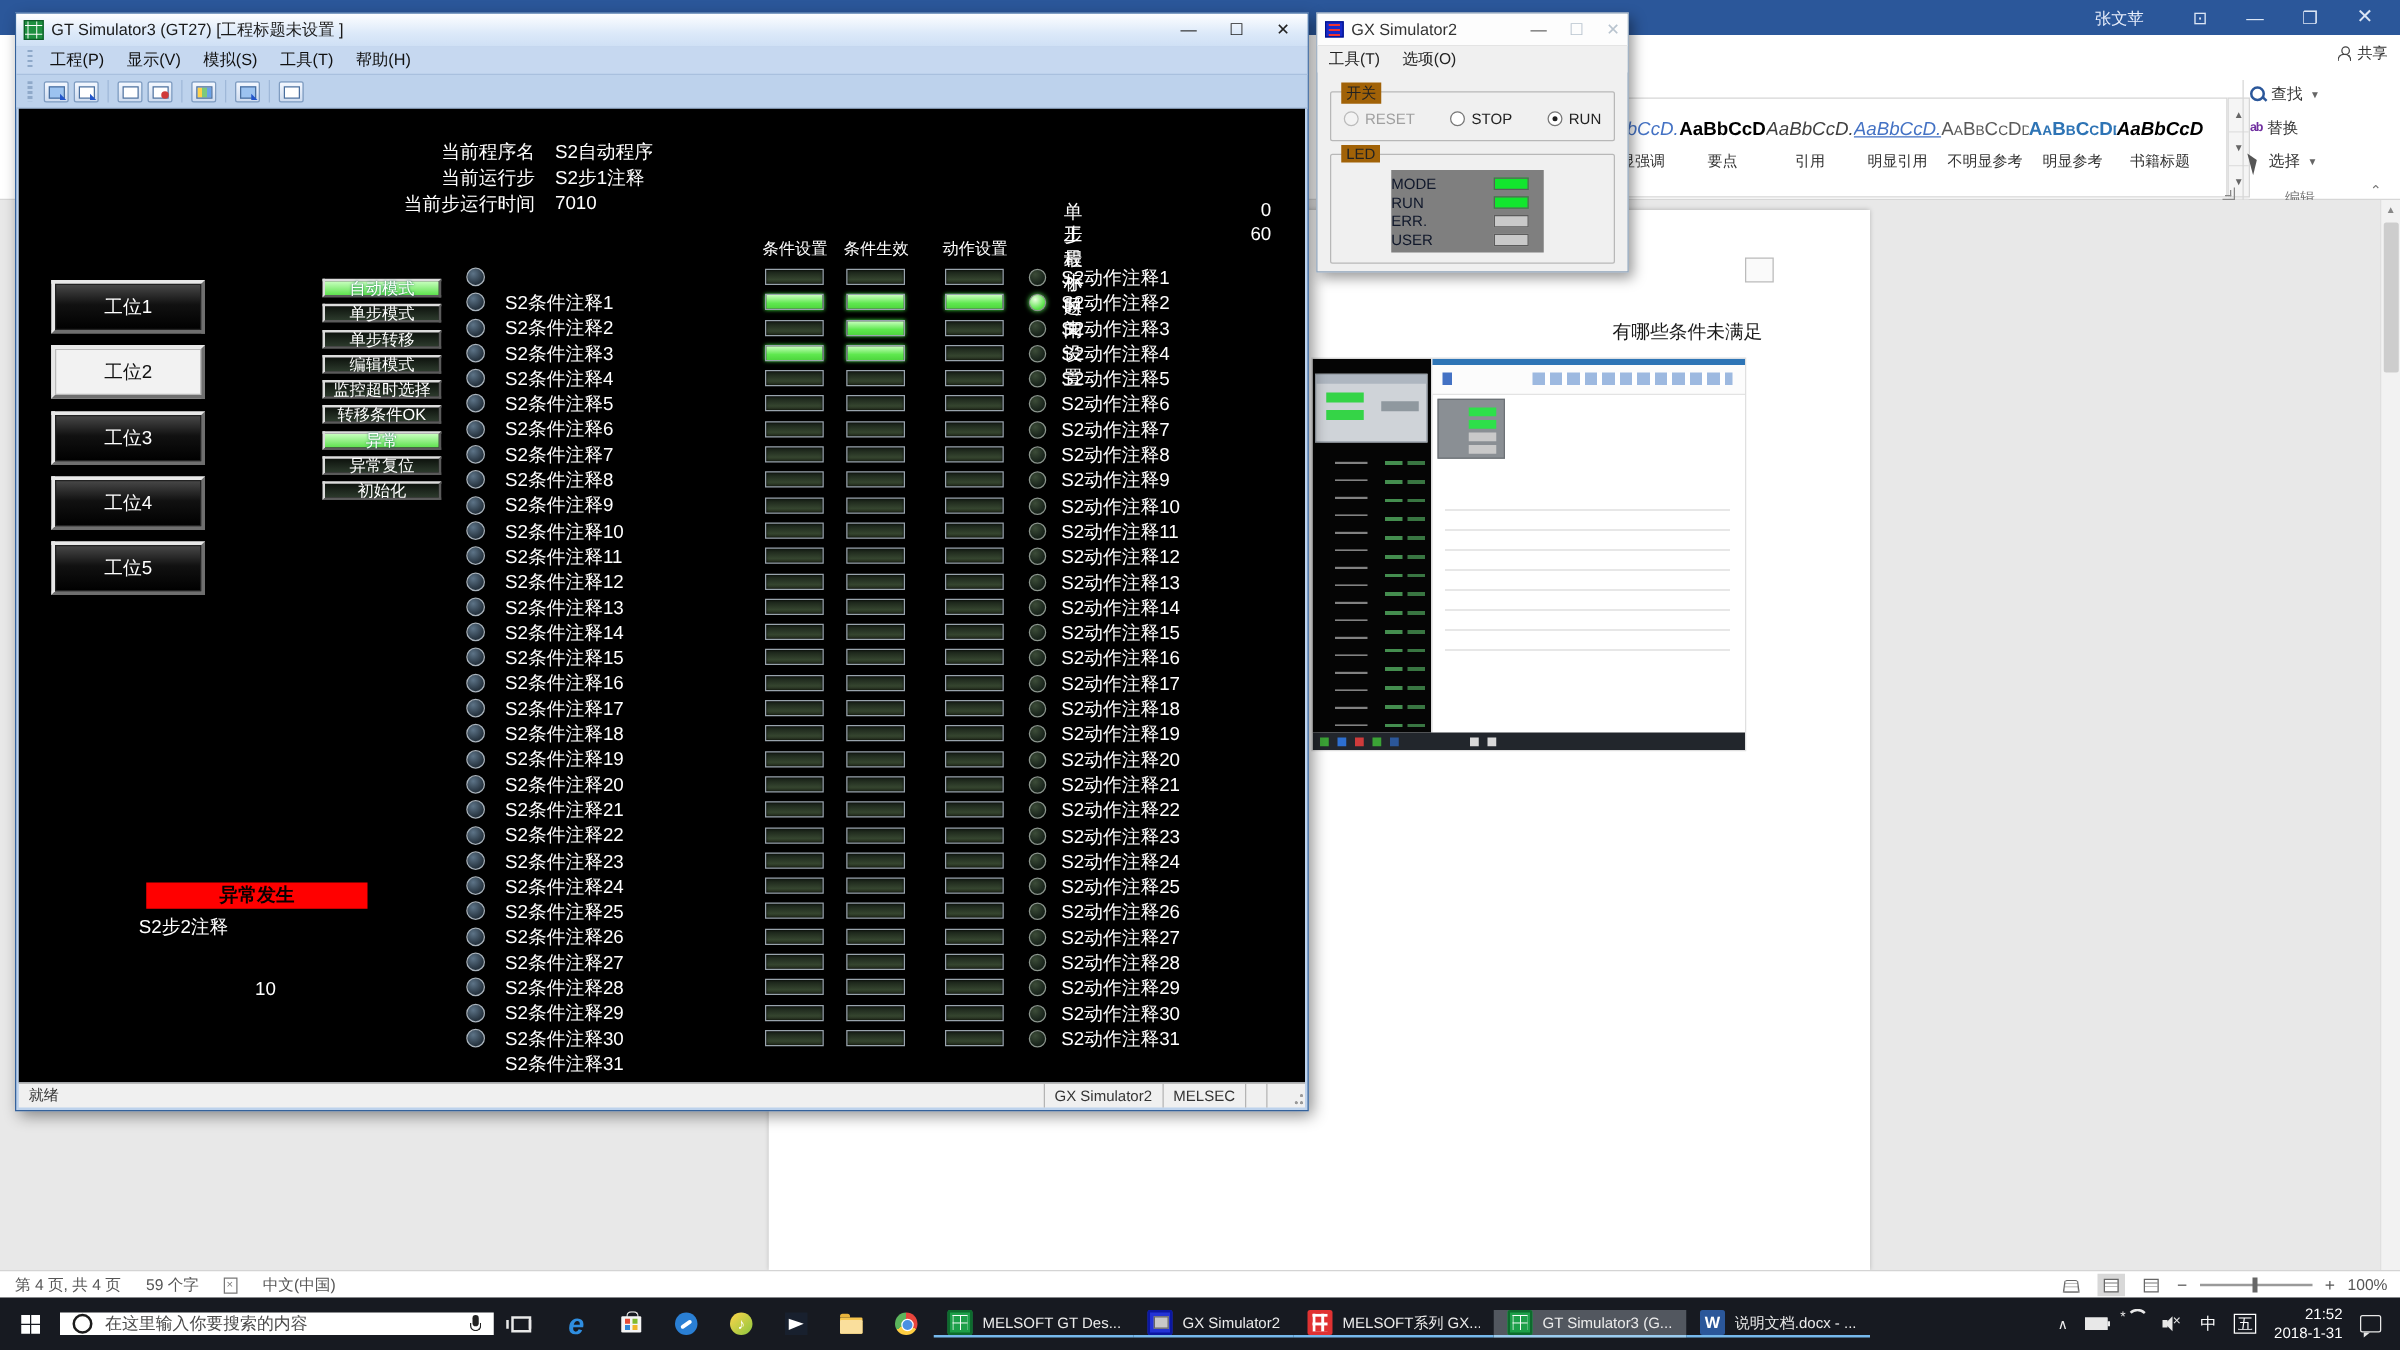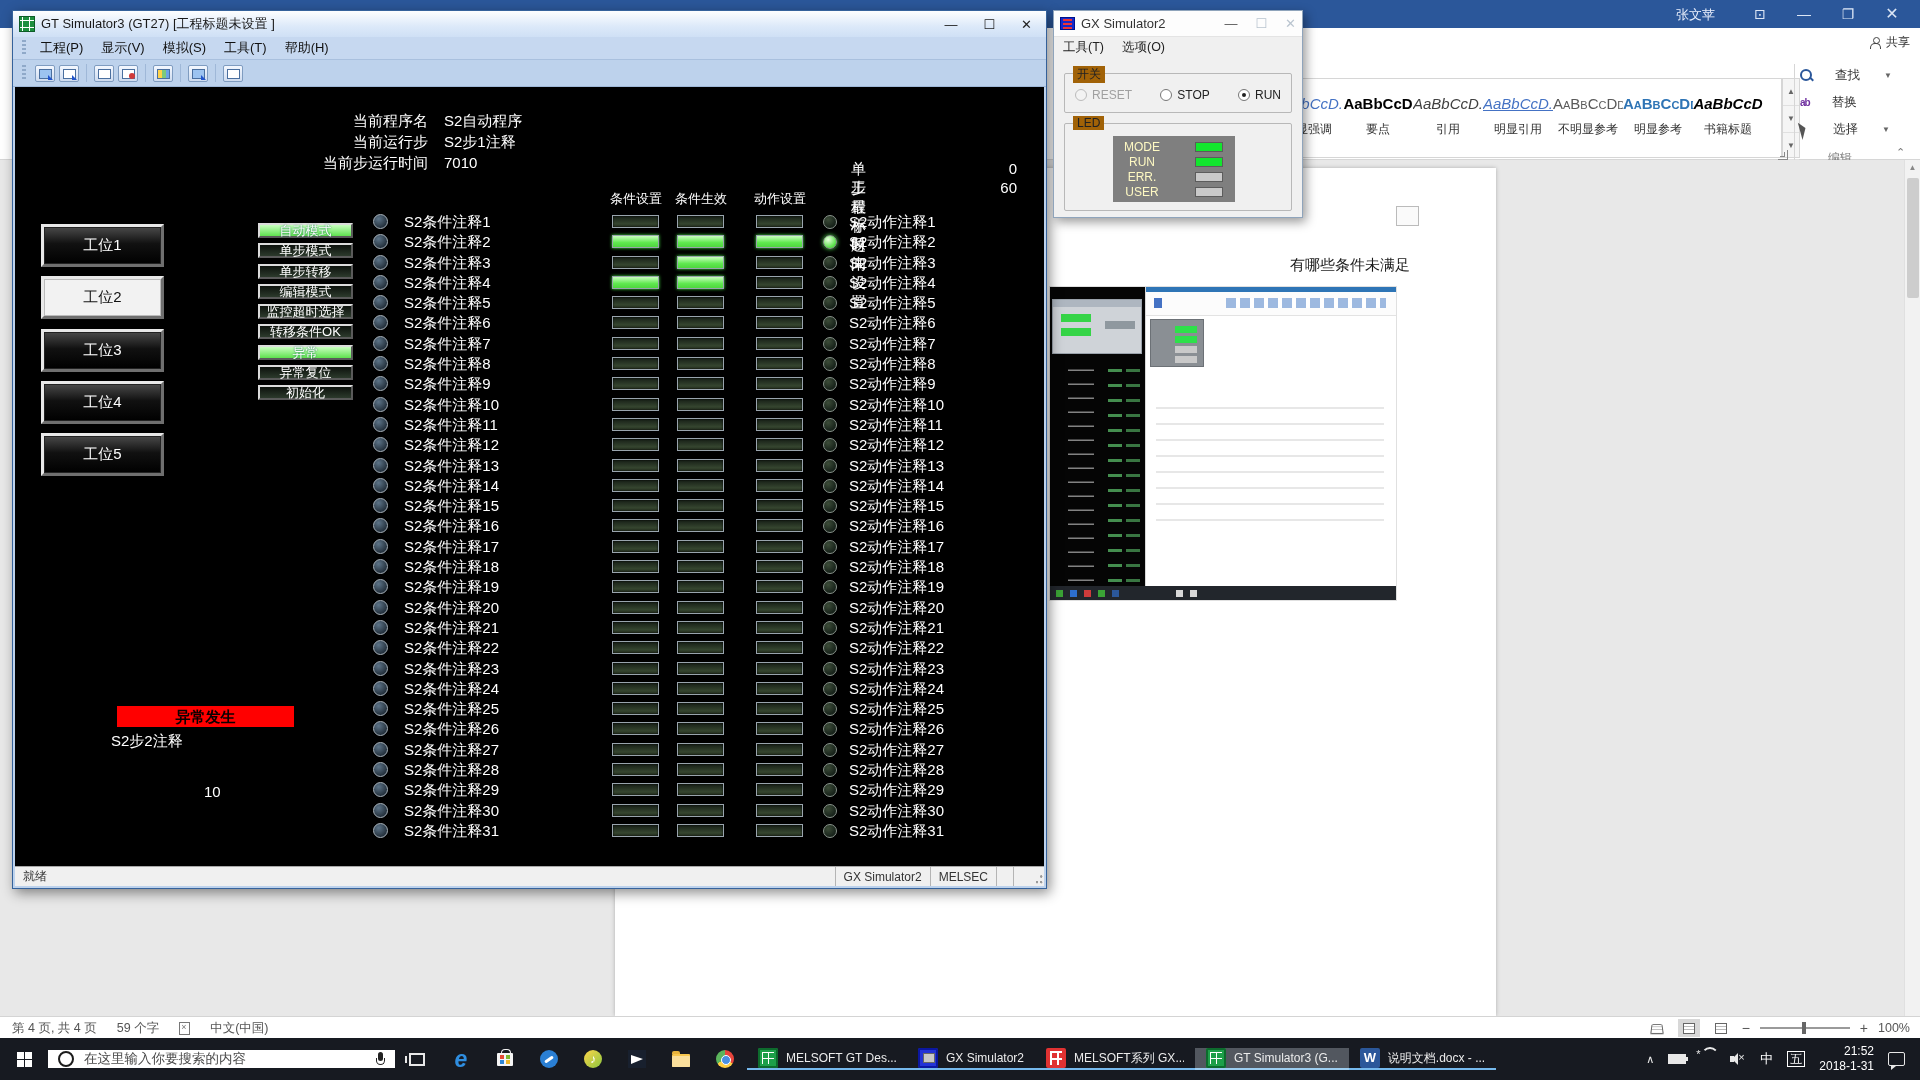--- a/index.html
+++ b/index.html
@@ -26,21 +26,21 @@
   .s-bold { font-weight:bold; color:#000; }
   .s-italic { font-style:italic; color:#404040; }
   .s-blue-underline { color:#4472c4; font-style:italic; text-decoration:underline; }
   .s-caps-gray { color:#5a5a5a; font-variant:small-caps; }
   .s-caps-blue { color:#2e74b5; font-weight:bold; font-variant:small-caps; }
   .s-bold-italic { font-weight:bold; font-style:italic; color:#000; }
   .sg-scroll { position:absolute; right:-19px; top:-1px; width:18px; height:80px; border:1px solid #d6d6d6; background:#f5f5f5; display:flex; flex-direction:column; }
   .sg-scroll div { flex:1; text-align:center; font-size:8px; color:#666; line-height:26px; border-bottom:1px solid #e0e0e0; cursor:pointer; }
   .ribbon-sep { position:absolute; top:36px; height:114px; width:1px; background:#d6d6d6; }
   .edit-group { position:absolute; left:1800px; top:34px; width:96px; font-size:12.5px; color:#333; }
-  .eg-row { display:flex; align-items:center; gap:22px; height:27px; cursor:pointer; }
+  .eg-row { display:flex; align-items:center; gap:4px; height:27px; cursor:pointer; }
   .eg-caret { font-size:8px; color:#666; margin-left:2px; }
   .eg-label { position:absolute; left:0; top:88px; width:80px; text-align:center; color:#777; font-size:12px; }
   .find-ico { width:13px; height:13px; position:relative; }
   .find-ico::before { content:""; position:absolute; left:0; top:0; width:8px; height:8px; border:2px solid #2b579a; border-radius:50%; }
   .find-ico::after { content:""; position:absolute; left:9px; top:9px; width:5px; height:2px; background:#2b579a; transform:rotate(45deg); }
   .replace-ico { font-size:10px; color:#7030a0; font-weight:bold; letter-spacing:-1px; }
   .select-ico { width:0; height:0; border-left:6px solid #555; border-right:5px solid transparent; border-bottom:11px solid transparent; border-top:7px solid transparent; transform:rotate(-15deg); }
   .ribbon-chevron { position:absolute; left:1896px; top:118px; color:#777; font-size:11px; cursor:pointer; }
   .dialog-launcher { position:absolute; left:1778px; top:122px; width:10px; height:10px; border-right:1px solid #888; border-bottom:1px solid #888; cursor:pointer; }
   .dialog-launcher::before{ content:""; position:absolute; right:2px; bottom:2px; width:4px; height:4px; border-right:1px solid #888; border-bottom:1px solid #888; }
@@ -133,21 +133,21 @@
   .mode-btn { width:95px; height:15px; margin-bottom:5.3px; border:2px solid; border-color:#dcdcdc #5a5a5a #5a5a5a #dcdcdc;
       background:linear-gradient(180deg,#0d120d,#2c3a2c); color:#fff; font-size:13px; line-height:11px; text-align:center;
       white-space:nowrap; overflow:visible; cursor:pointer; }
   .mode-btn.lit { background:linear-gradient(180deg,#c9ffc0,#5ee24e); text-shadow:0 0 2px #064; }
 
   .rows { position:absolute; left:0; top:125px; width:100%; }
   .hrow { position:relative; height:20.3px; }
   .clamp { position:absolute; left:358px; top:2px; width:15px; height:15px; border-radius:50%;
       background:radial-gradient(circle at 35% 30%,#5d7488,#26333f 70%); border:1px solid #aab4bd; }
   .rlabel { position:absolute; top:1px; font-size:15px; white-space:nowrap; }
-  .rlabel.c { left:389px; }
+  .rlabel.c { left:389px;margin-top:20px; }
   .rlabel.a { left:834px; }
   .rect { position:absolute; top:3px; width:47px; height:13px; border:1px solid #99a4ad;
       background:linear-gradient(180deg,#161e16,#35452f 70%,#26301f); box-shadow:inset 0 0 2px #000; }
   .rect.r1 { left:597px; } .rect.r2 { left:662px; } .rect.r3 { left:741px; }
   .rect.on { background:linear-gradient(180deg,#c8ffbe,#5fe84f 60%,#4ed63e); box-shadow:0 0 3px #4e4; }
   .olamp { position:absolute; left:808px; top:3px; width:14px; height:14px; border-radius:50%;
       background:radial-gradient(circle at 35% 30%,#3c4c38,#17221a 70%); border:1px solid #8b958d; }
   .olamp.on { background:radial-gradient(circle at 35% 30%,#eaffe0,#55e245 70%); box-shadow:0 0 4px #5e5; }
 
   .alarm-banner { position:absolute; left:102px; top:619px; width:177px; height:21px; background:#f00; color:#0a0000;
@@ -178,21 +178,21 @@
   .gx-group-label { position:absolute; left:8px; top:-8px; background:#a16207; padding:0 4px; font-size:12px; color:#222; }
   .gx-switch { left:10px; top:62px; width:228px; height:40px; }
   .radio-row { display:flex; align-items:center; height:100%; padding:4px 10px 0; justify-content:space-between; }
   .radio { display:flex; align-items:center; gap:5px; font-size:12px; color:#222; cursor:pointer; }
   .radio .dot { width:12px; height:12px; border-radius:50%; border:1px solid #777; background:#fff; position:relative; }
   .radio.sel .dot::after { content:""; position:absolute; left:3px; top:3px; width:4px; height:4px; border-radius:50%; background:#222; }
   .radio.dis { color:#a0a0a0; } .radio.dis .dot { border-color:#bbb; background:#f3f3f3; }
   .gx-led { left:10px; top:112px; width:228px; height:88px; }
   .led-panel { position:absolute; left:48px; top:12px; width:122px; height:66px; background:#7f7f7f; padding-top:3px; }
   .led-row { display:flex; align-items:center; height:15px; }
-  .led-label { width:58px; text-align:center; color:#fef9c3; font-size:12px; margin-right:24px; }
+  .led-label { width:58px; text-align:left; color:#0f172a; font-size:12px; margin-right:24px; }
   .led-box { width:28px; height:10px; background:#c9c9c9; border:1px solid #5c5c5c; }
   .led-row.on .led-box { background:#12e62e; }
 
   
   .taskbar { position:absolute; left:0; top:1038px; width:1920px; height:42px; background:#171a21; display:flex; align-items:center; z-index:50; }
   .tb-start { width:48px; display:flex; align-items:center; justify-content:center; cursor:pointer; }
   .win-logo { width:15px; height:15px; display:grid; grid-template-columns:7px 7px; grid-template-rows:7px 7px; gap:1px; }
   .win-logo span { background:#fff; }
   .tb-search { width:347px; background:#fff; display:flex; align-items:center; padding:0 10px; gap:10px; cursor:text; }
   .cortana-ring { width:16px; height:16px; border:2px solid #1b1b1b; border-radius:50%; flex:none; }

